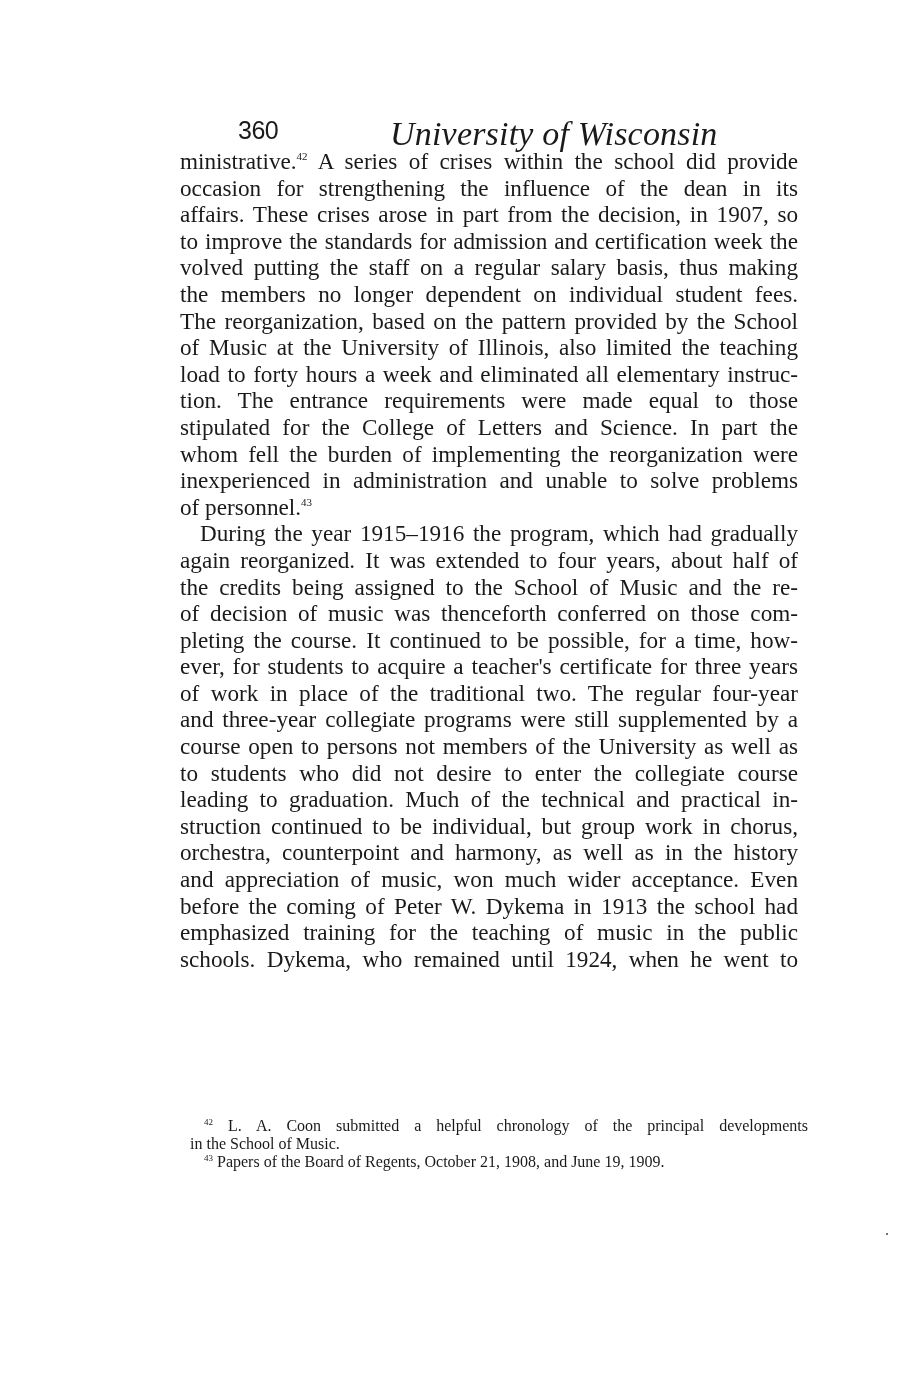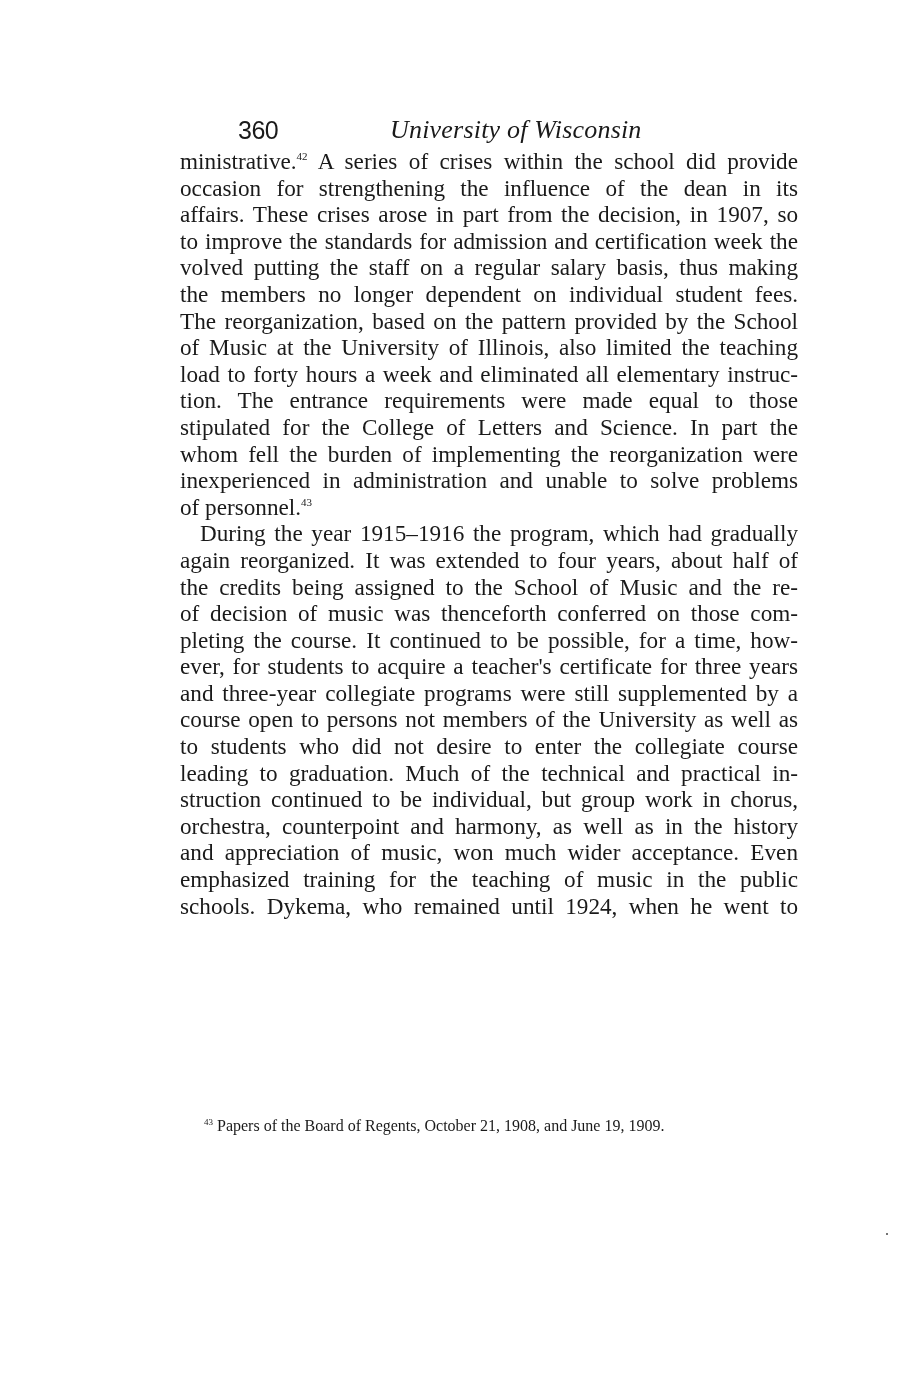--- a/index.html
+++ b/index.html
@@ -28,21 +28,21 @@
       left: 0;
       top: 4px;
       font-size: 25px;
       font-family: "Liberation Sans", "DejaVu Sans", sans-serif;
       letter-spacing: -0.5px;
     }
     .running-title {
       position: absolute;
       left: 152px;
       top: 3px;
-      font-size: 26px;
+      font-size: 34px;
       font-style: italic;
       letter-spacing: 0.2px;
     }
     .body-text {
       position: absolute;
       left: 180px;
       top: 148px;
       width: 618px;
     }
     .line {
@@ -121,31 +121,37 @@
     <span class="line">inexperienced in administration and unable to solve problems</span>
     <span class="line last"><span>of personnel.</span><sup>43</sup></span>
   </div>
   <div>
     <span class="line indent">During the year 1915–1916 the program, which had gradually</span>
     <span class="line">again reorganized. It was extended to four years, about half of</span>
     <span class="line">the credits being assigned to the School of Music and the re-</span>
     <span class="line">of decision of music was thenceforth conferred on those com-</span>
     <span class="line">pleting the course. It continued to be possible, for a time, how-</span>
     <span class="line">ever, for students to acquire a teacher's certificate for three years</span>
+    <span class="line">of work in place of the traditional two. The regular four-year</span>
     <span class="line">and three-year collegiate programs were still supplemented by a</span>
     <span class="line">course open to persons not members of the University as well as</span>
     <span class="line">to students who did not desire to enter the collegiate course</span>
     <span class="line">leading to graduation. Much of the technical and practical in-</span>
     <span class="line">struction continued to be individual, but group work in chorus,</span>
     <span class="line">orchestra, counterpoint and harmony, as well as in the history</span>
     <span class="line">and appreciation of music, won much wider acceptance. Even</span>
+    <span class="line">before the coming of Peter W. Dykema in 1913 the school had</span>
     <span class="line">emphasized training for the teaching of music in the public</span>
     <span class="line">schools. Dykema, who remained until 1924, when he went to</span>
   </div>
 </div>
 
 <div class="footnotes">
+  <div>
+    <span class="fn-line indent"><sup>42</sup> <span>L. A. Coon submitted a helpful chronology of the principal developments</span></span>
+    <span class="fn-line last">in the School of Music.</span>
+  </div>
   <div>
     <span class="fn-line indent last"><sup>43</sup> <span>Papers of the Board of Regents, October 21, 1908, and June 19, 1909.</span></span>
   </div>
 </div>
 
 <div class="speck"></div>
 
 </body></html>

